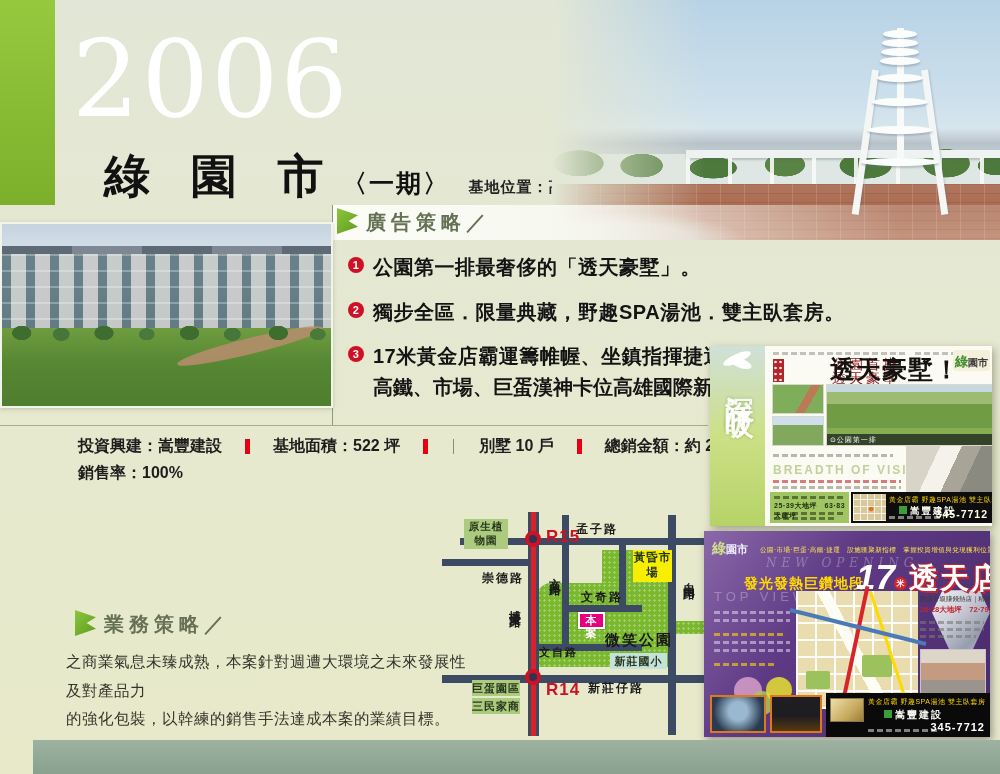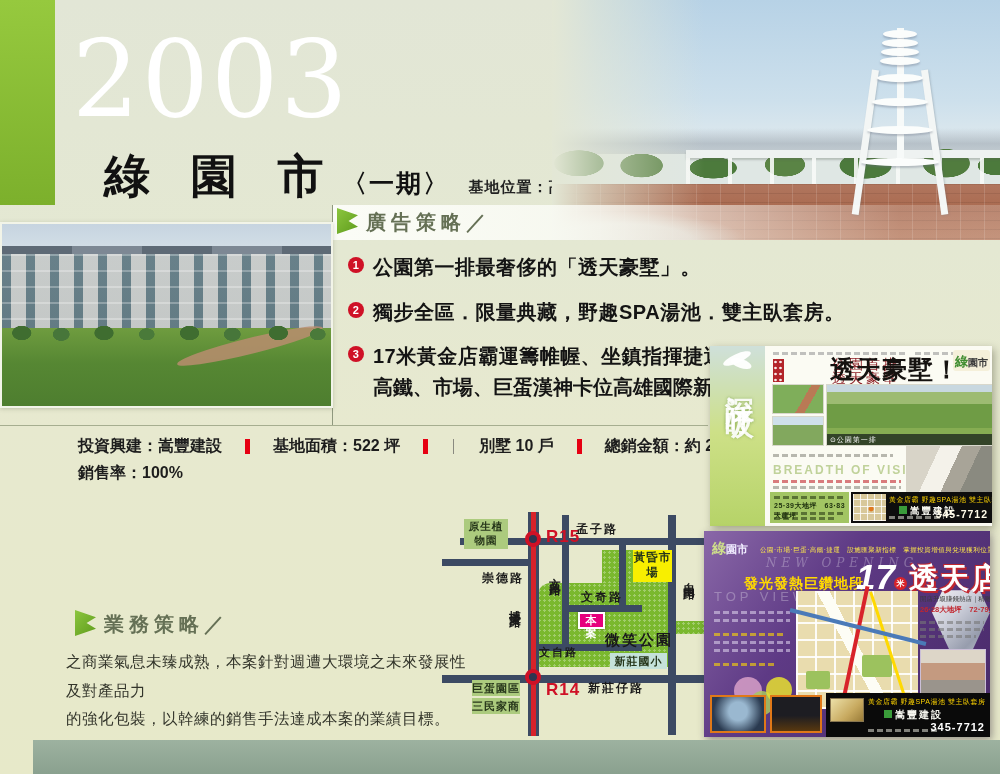--- a/index.html
+++ b/index.html
@@ -194,21 +194,21 @@
 
   .bottom-bar { position:absolute; left:33px; top:740px; width:967px; height:34px;
                 background:linear-gradient(180deg,#9db2a0,#8aa18f); }
 </style>
 </head>
 <body>
 
 <div class="page">
 
   <div class="green-bar"></div>
-  <div class="year">2003</div>
+  <div class="year">2006</div>
   <div class="title-row">
     <span class="proj-name">綠 園 市</span>
     <span class="proj-phase">〈一期〉</span>
     <span class="proj-loc">基地位置：高雄市文奇路．文自路</span>
   </div>
 
   <div class="hero">
     <div class="hero-city"></div>
     <div class="hero-trees"></div>
     <div class="hero-pergola"></div>

